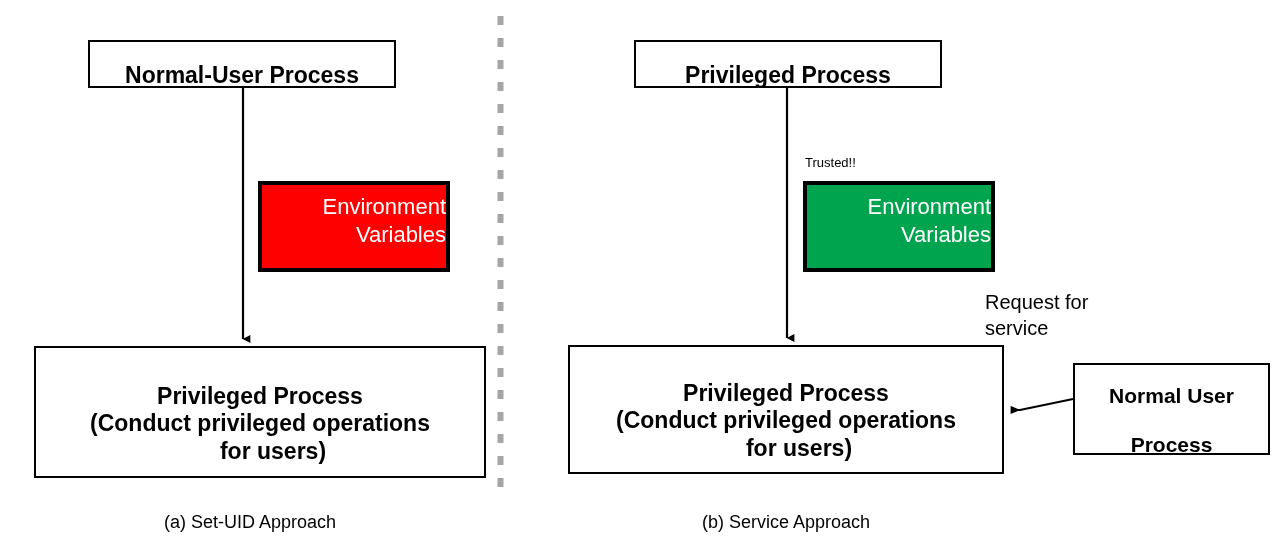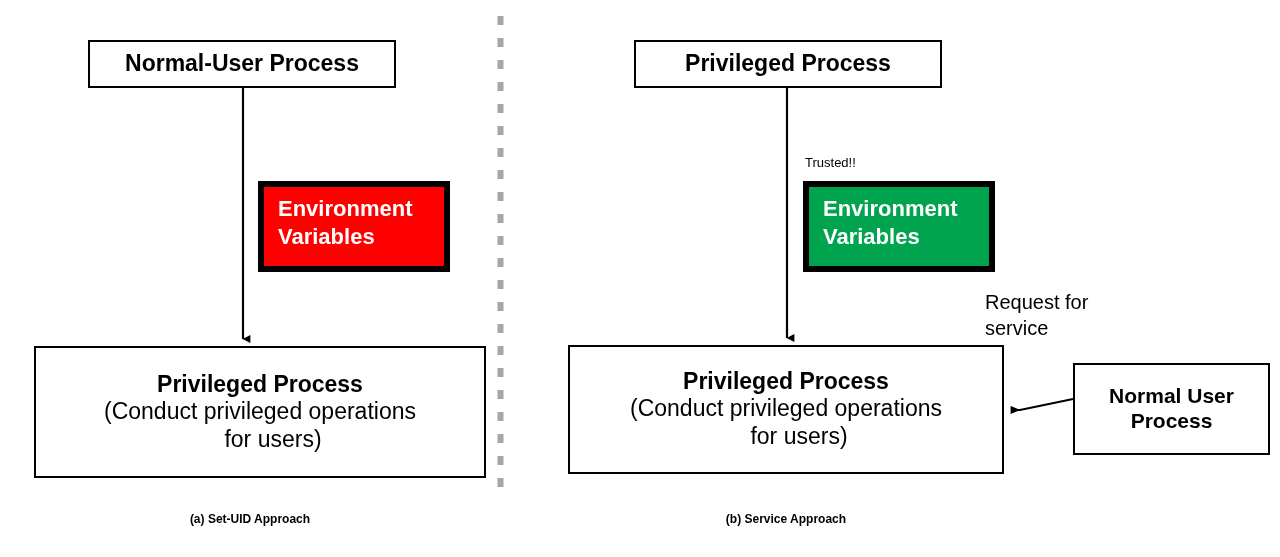--- a/index.html
+++ b/index.html
@@ -28,23 +28,24 @@
     flex-direction: column;
     align-items: center;
     justify-content: center;
     text-align: center;
     color: #000000;
   }
   .box .title {
     font-weight: bold;
     line-height: 1.18;
     white-space: nowrap;
+    margin-top: 24px;
   }
   .box .sub {
-    font-weight: normal;
+    font-weight: bold;
     line-height: 1.2;
   }
 
   
   #normal-user-process-box {
     left: 88px;  top: 40px;  width: 308px; height: 48px;
     font-size: 23px;
   }
   #privileged-process-top-box {
     left: 634px; top: 40px;  width: 308px; height: 48px;
@@ -67,27 +68,26 @@
     text-align: center;
   }
 
   
   .sub-indent { display: block; padding-left: 26px; }
 
   
   .env-chip {
     position: absolute;
     box-sizing: border-box;
-    border: 6px solid #000000;
+    border: 4px solid #000000;
     color: #ffffff;
     font-size: 22px;
     line-height: 1.28;
-    text-align: left;
+    text-align: right;
     padding: 8px 0 0 14px;
-    font-weight: bold;
   }
   #env-vars-red-box {
     left: 258px; top: 181px; width: 192px; height: 91px;
   }
   #env-vars-green-box {
     left: 803px; top: 181px; width: 192px; height: 91px;
   }
 
   
   .label {
@@ -99,22 +99,22 @@
   }
   #trusted-label { left: 805px; top: 155px; font-size: 13px; }
   #request-for-service-label {
     left: 985px; top: 290px; width: 150px;
     white-space: normal; font-size: 20px;
   }
 
   
   .caption {
     position: absolute;
-    font-weight: bold;
-    font-size: 12px;
+    font-weight: normal;
+    font-size: 18px;
     color: #000000;
     text-align: center;
     white-space: nowrap;
   }
   #caption-a { left: 0px;   top: 512px; width: 500px; }
   #caption-b { left: 560px; top: 512px; width: 452px; }
 
   
   #overlay {
     position: absolute;

